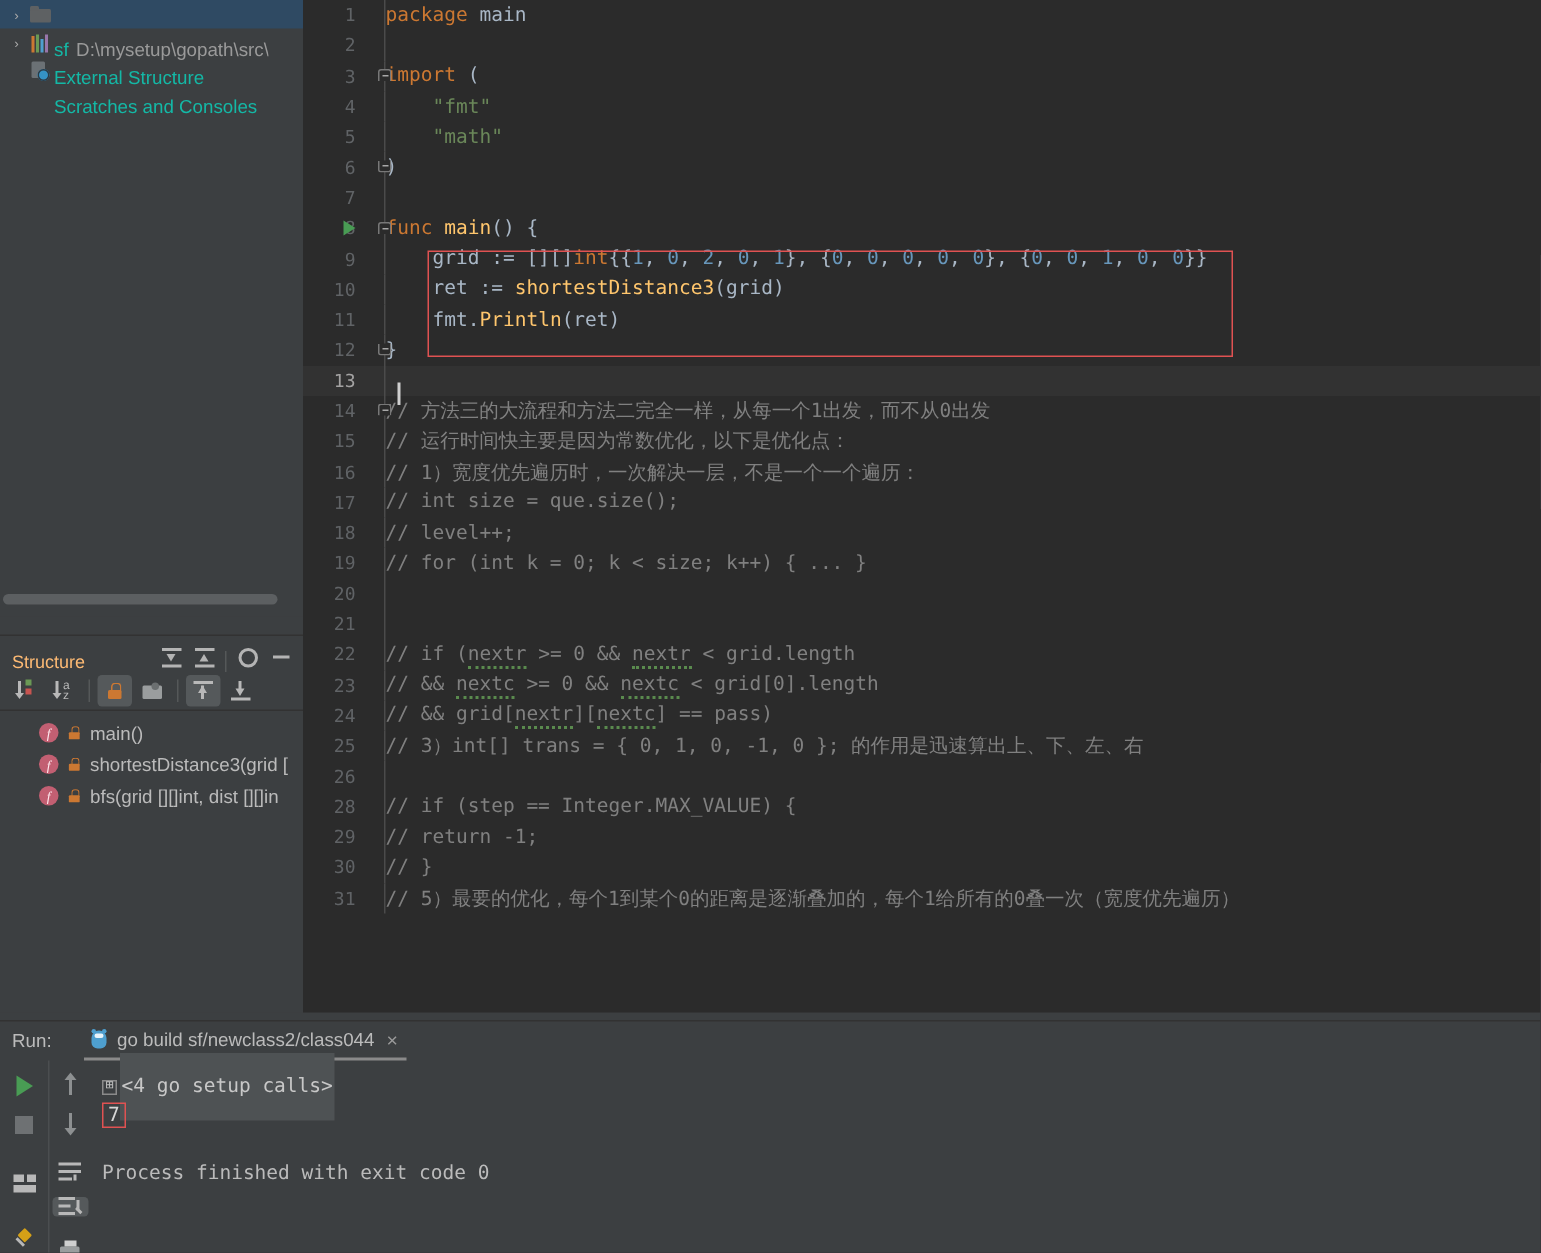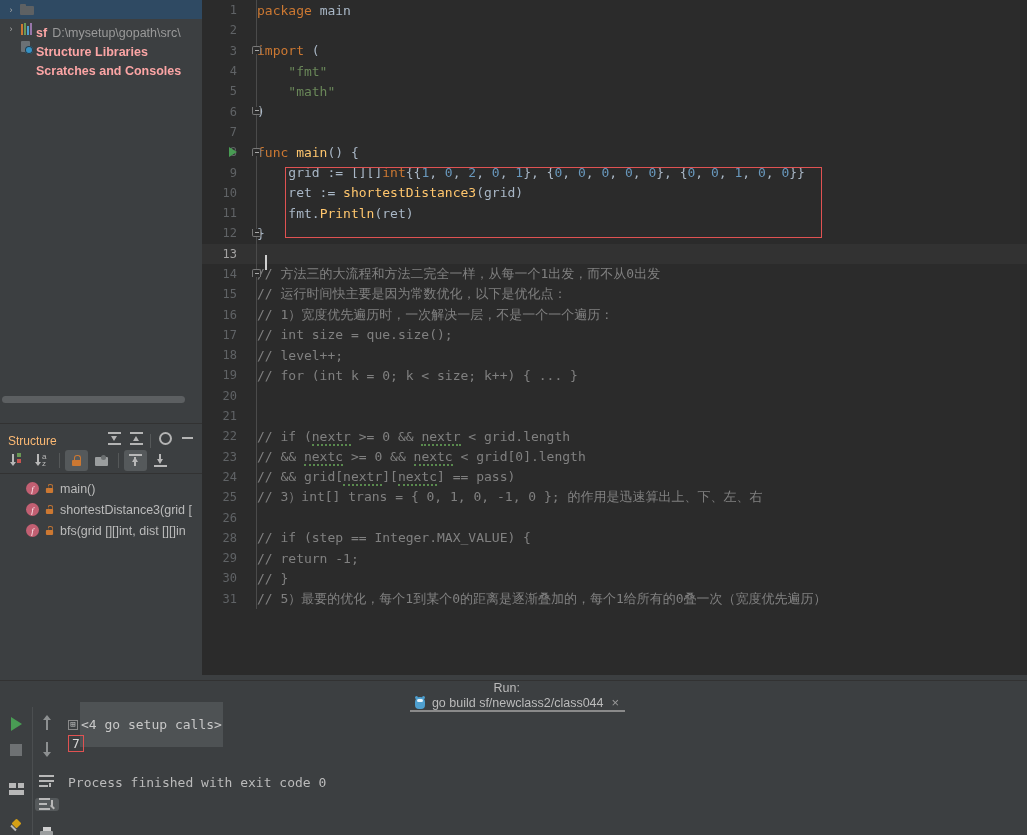--- a/index.html
+++ b/index.html
@@ -46,21 +46,21 @@
     width: 14px; flex: 0 0 14px;
     display: flex; align-items: center; justify-content: center;
     color: #a9a9a9; font-size: 9px;
   }
   .tw-arrow.empty { color: transparent; }
   .tw-icon {
     width: 18px; flex: 0 0 18px;
     display: flex; align-items: center; justify-content: center;
   }
   .tw-label { display: flex; align-items: baseline; gap: 5px; overflow: hidden; }
-  .tw-bold { font-weight: bold; color: #fca5a5; margin-top: 47px; }
+  .tw-bold { font-weight: normal; color: #14b8a6; margin-top: 47px; }
   .tw-dim  { color: #9a9a9a; }
 
   
   .ic-folder {
     width: 14px; height: 11px; position: relative;
   }
   .ic-folder:before {
     content:""; position:absolute; left:0; top:2px;
     width:14px; height:9px; background:#5e6163; border-radius:1px;
   }
@@ -299,21 +299,21 @@
   #run-panel {
     position: absolute; left: 0; top: 680px;
     width: 1027px; height: 155px;
     background: #3c3f41;
     border-top: 1px solid #323232;
   }
   #run-header {
     height: 26px;
     display: flex; align-items: center;
     padding-left: 8px;
-    color: #bbbbbb; font-size: 12.5px; flex-direction: column;
+    color: #bbbbbb; font-size: 12.5px;
   }
   #run-label { width: 48px; }
   #run-tab {
     display: flex; align-items: center; gap: 6px;
     height: 26px; padding: 0 6px 0 4px;
     border-bottom: 2px solid #8a8a8a;
   }
   .ic-gopher {
     width: 12px; height: 14px; position: relative; flex:0 0 12px;
   }
@@ -432,21 +432,21 @@
             <span class="tw-arrow">›</span>
             <span class="tw-icon">
               <span class="ic-libs">
                 <i></i>
                 <i></i>
                 <i></i>
                 <i></i>
               </span>
             </span>
             <span class="tw-label">
-              <span class="tw-bold">Structure Libraries</span>
+              <span class="tw-bold">External Structure</span>
             </span>
           </div>
           <div class="tree-row">
             <span class="tw-arrow empty"></span>
             <span class="tw-icon">
               <span class="ic-scratch"></span>
             </span>
             <span class="tw-label">
               <span class="tw-bold">Scratches and Consoles</span>
             </span>

